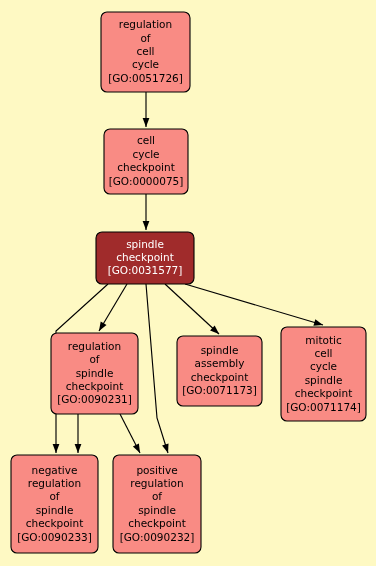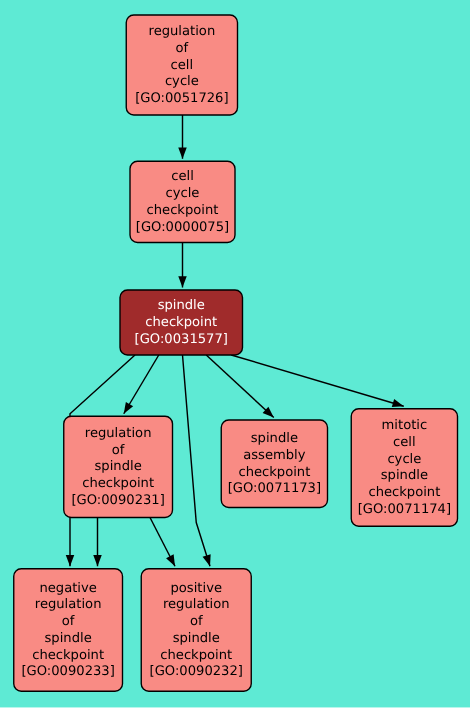--- a/index.html
+++ b/index.html
@@ -4,21 +4,21 @@
 <style>
   html, body {
     margin: 0;
     padding: 0;
     background: #ffffff;
   }
   #graph-root {
     position: relative;
     width: 376px;
     height: 566px;
-    background: #5eead4;
+    background: #fef9c3;
     font-family: "DejaVu Sans", "Liberation Sans", sans-serif;
     overflow: hidden;
   }
   svg#go-graph {
     display: block;
     width: 376px;
     height: 566px;
   }
   .node-box {
     stroke: #000000;

